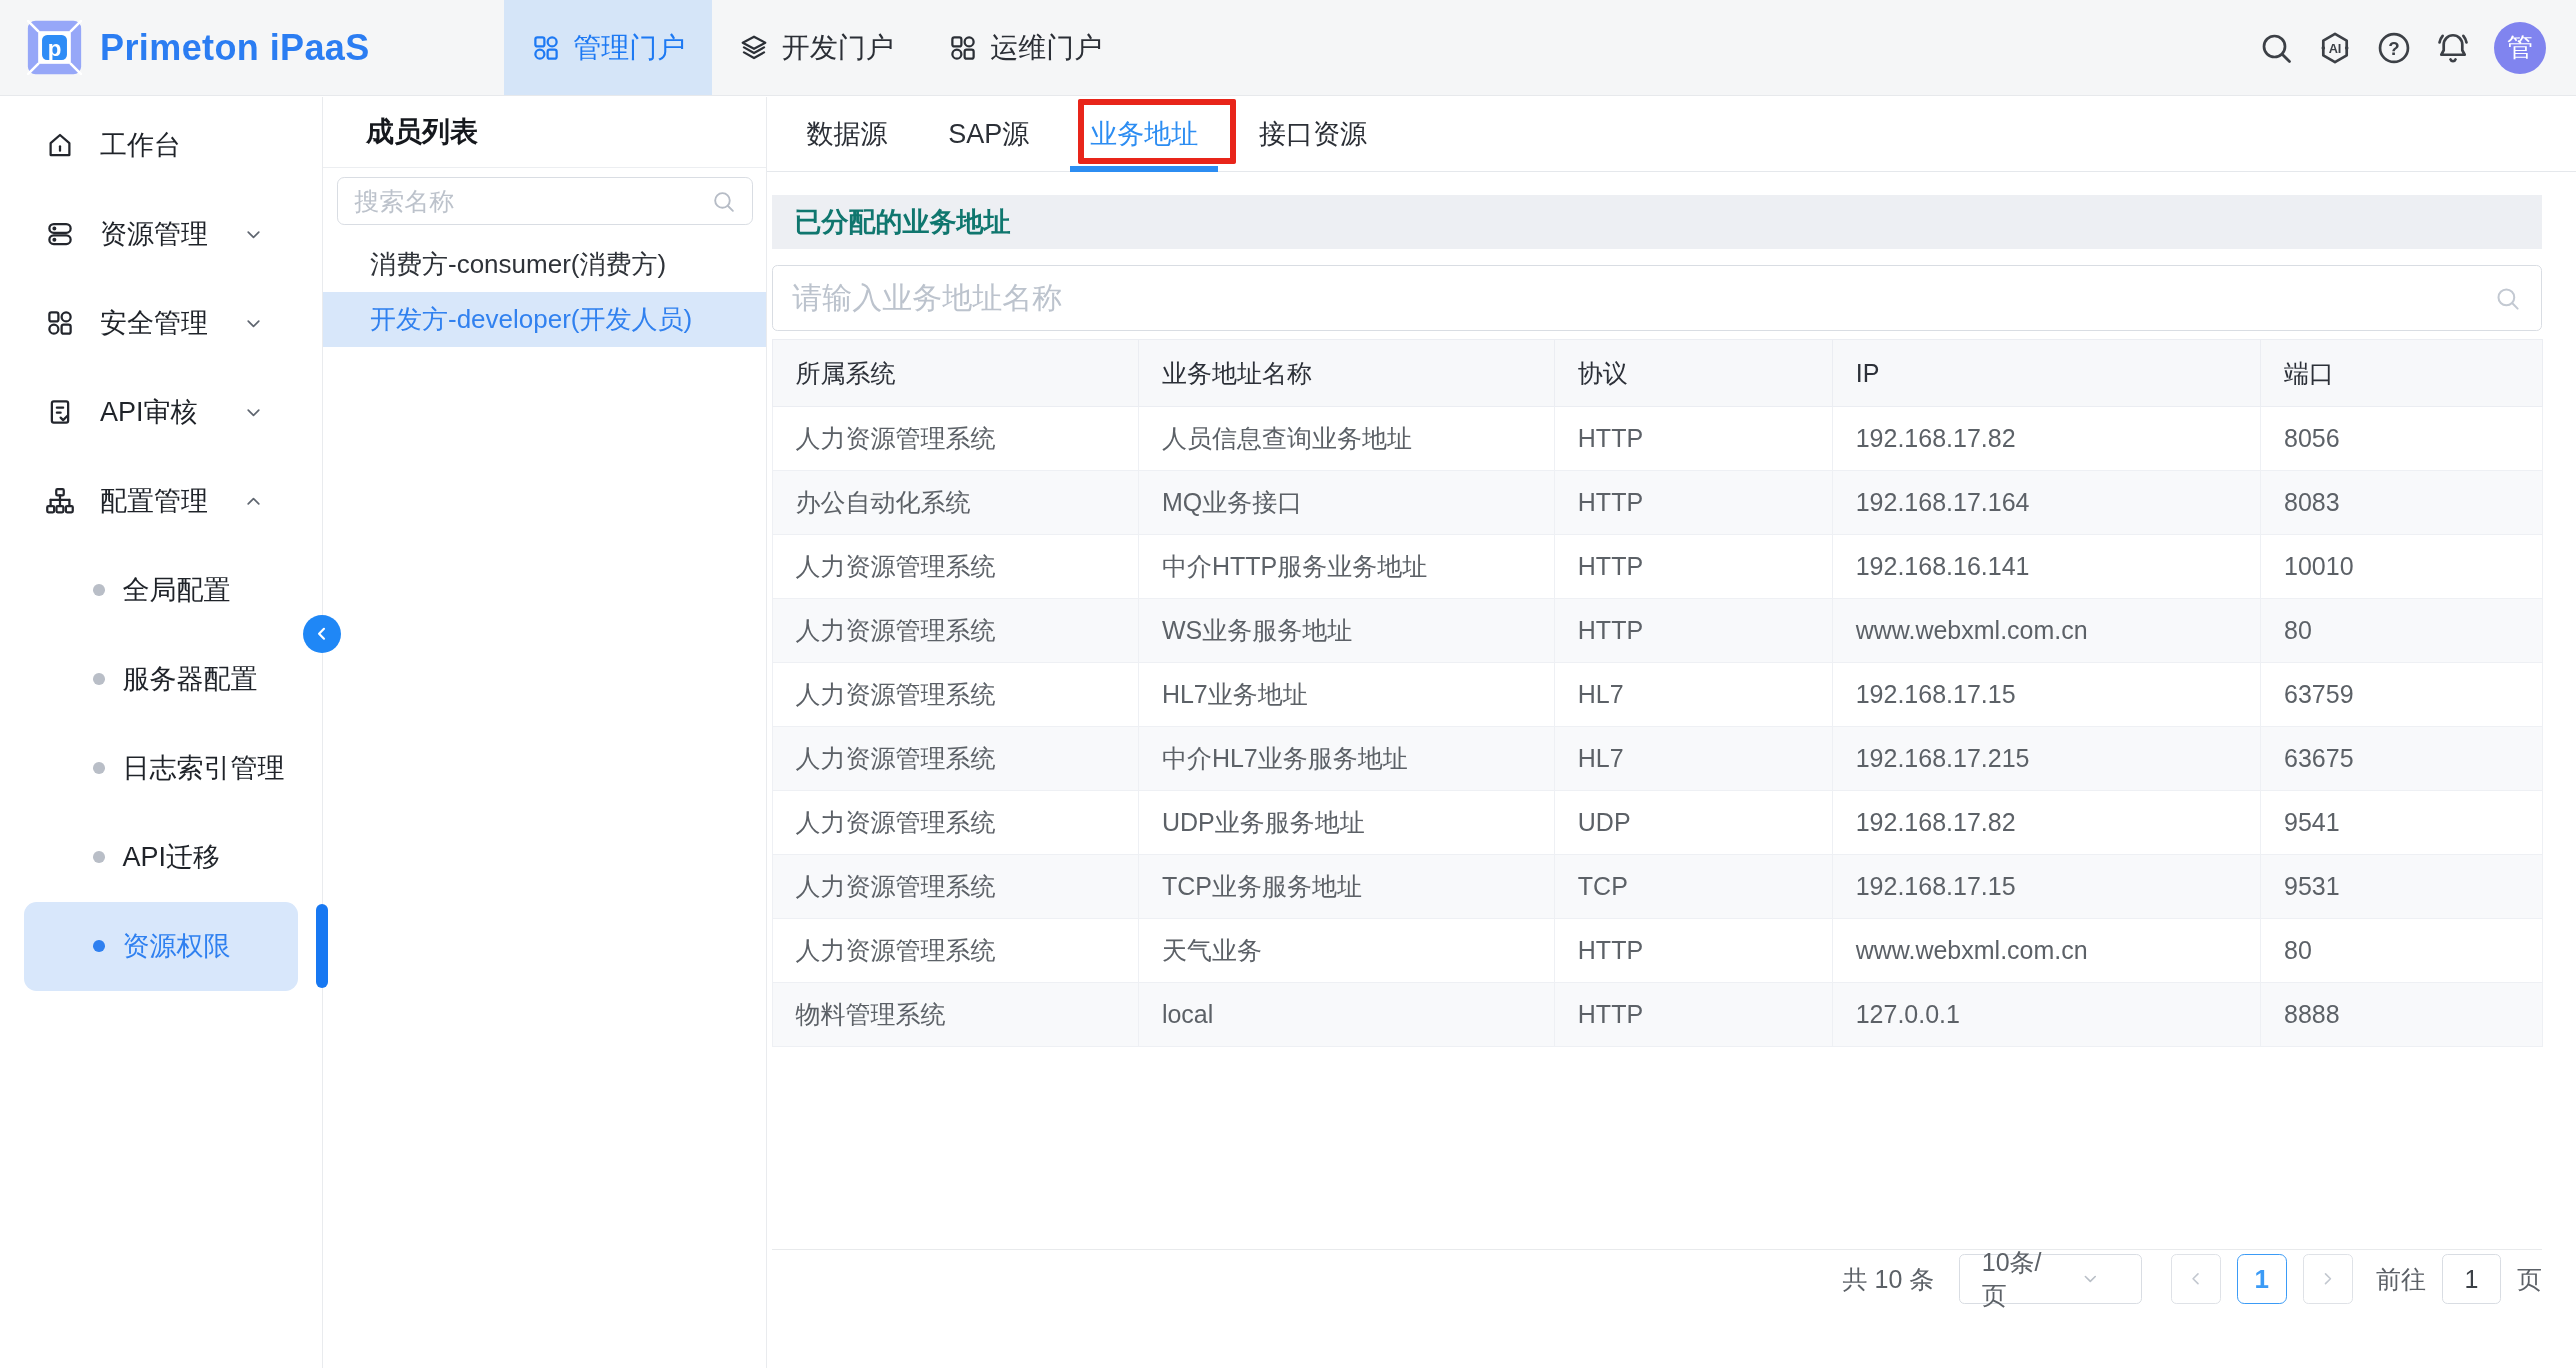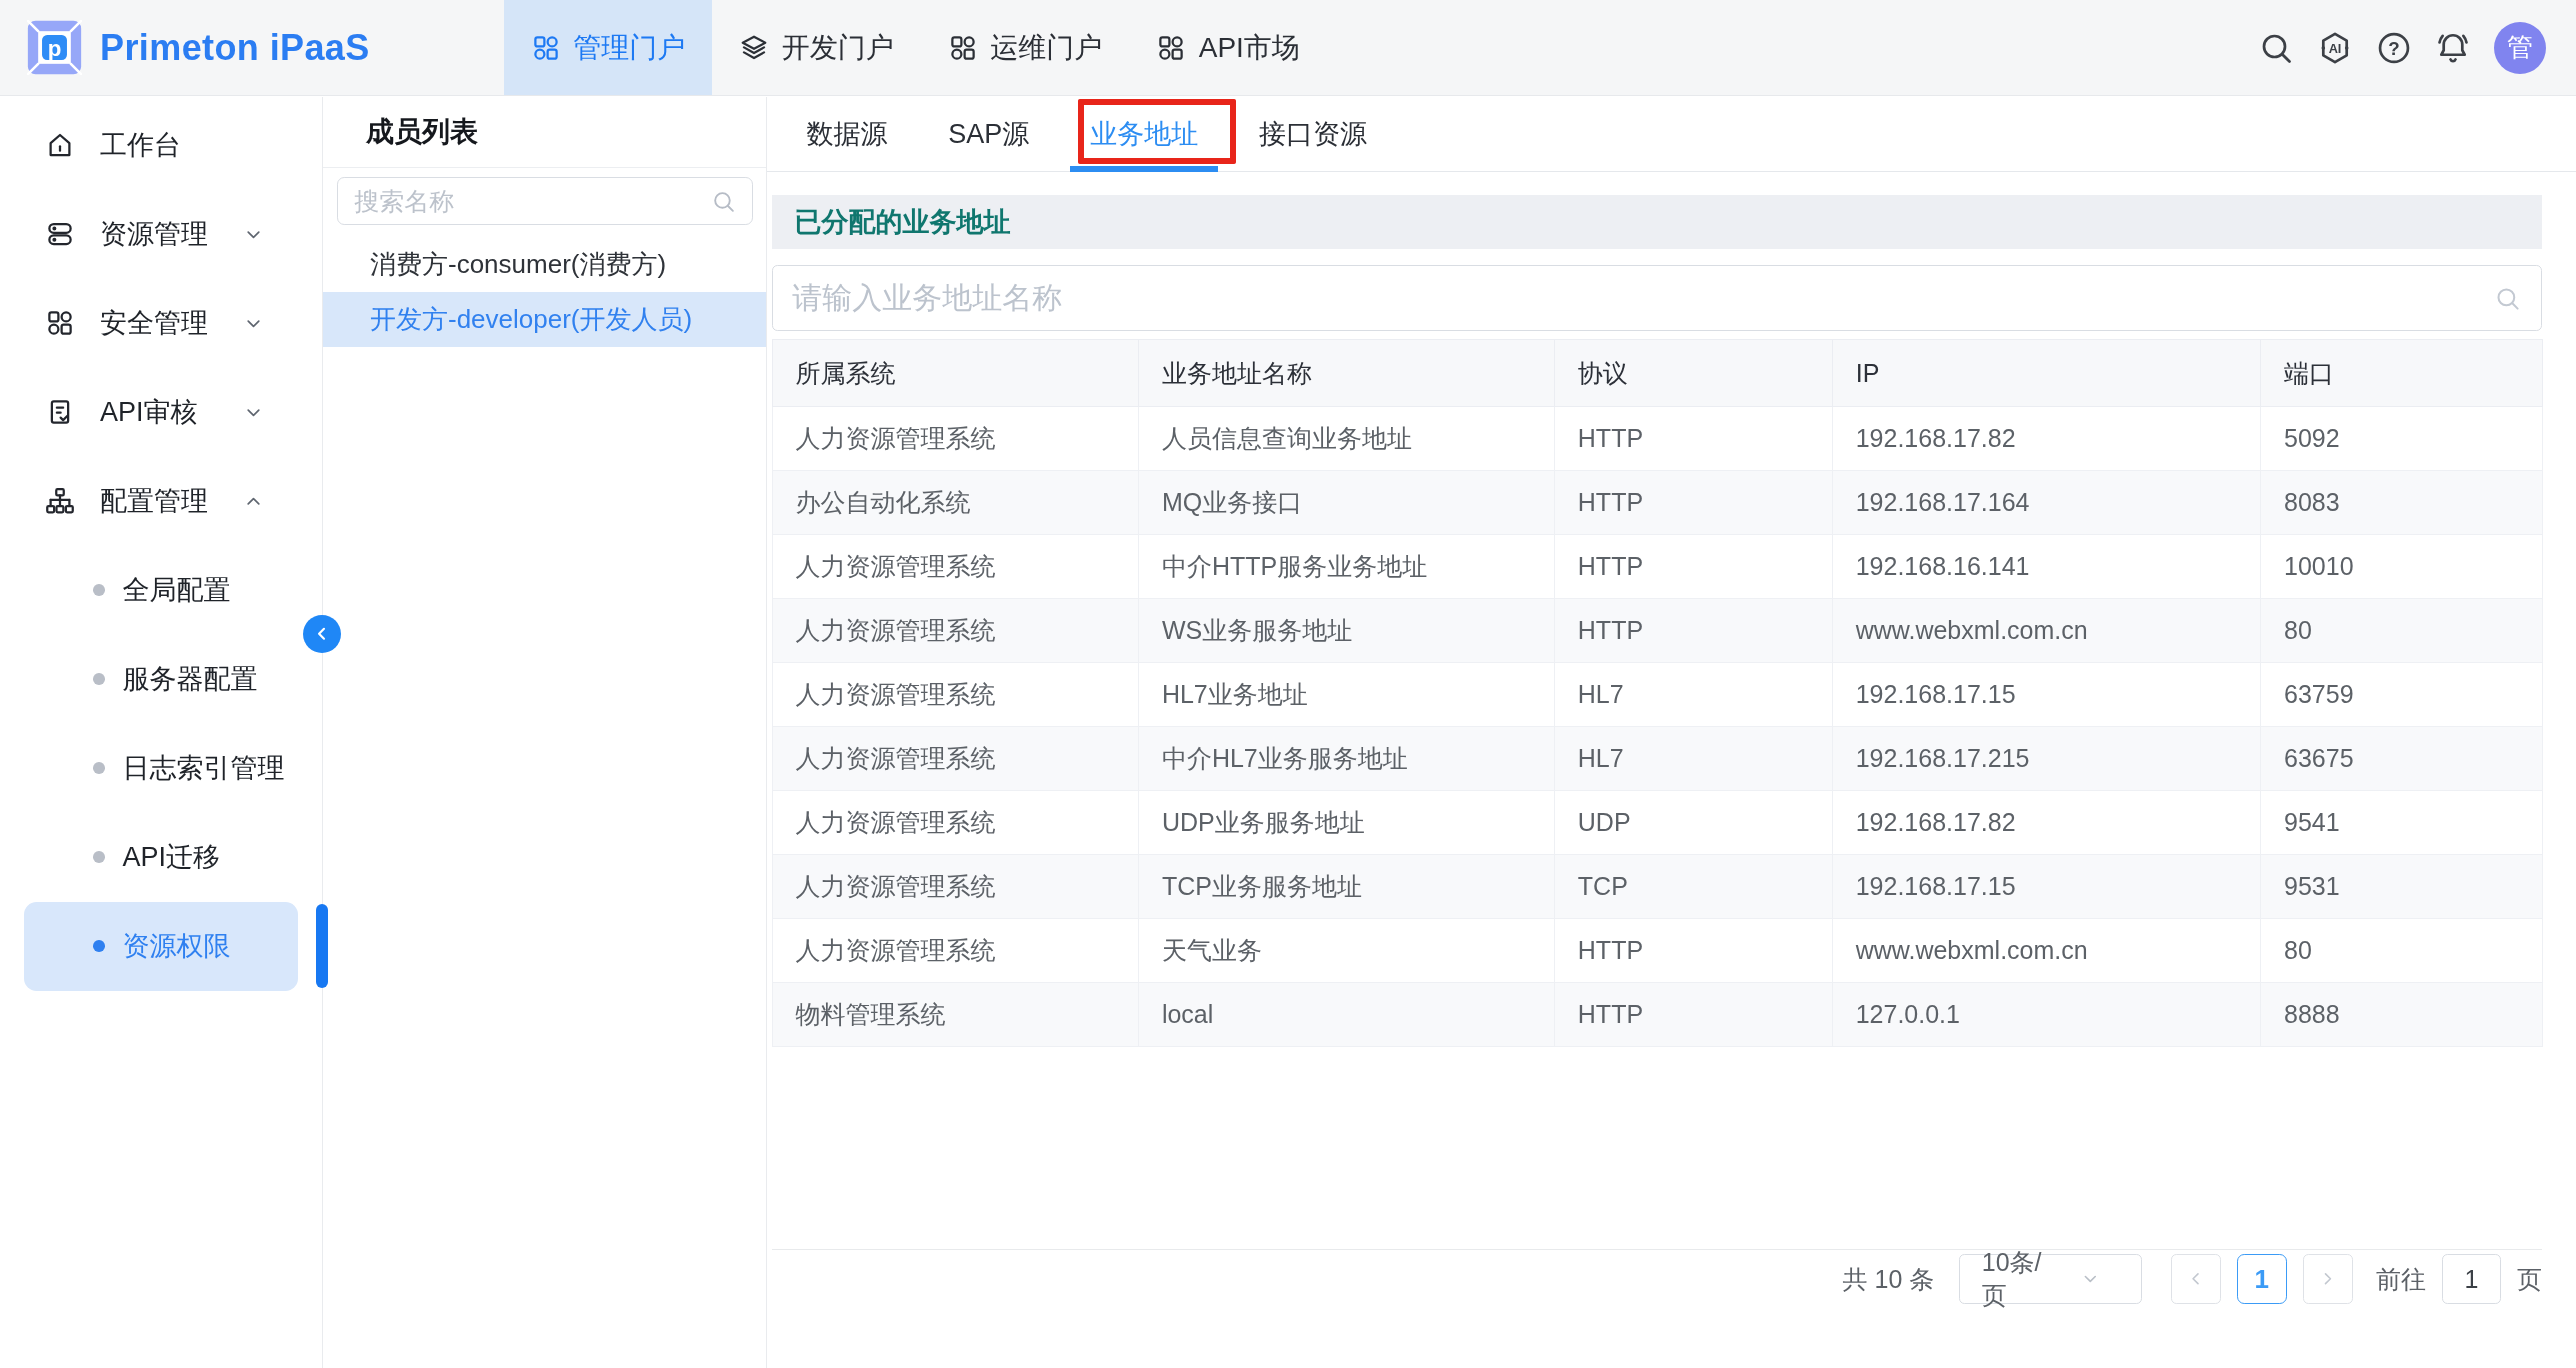--- a/index.html
+++ b/index.html
@@ -144,31 +144,20 @@
       <div class="nav-item">
         <span class=" icon">
           <svg viewBox="0 0 24 24">
             <rect x="3.5" y="3.5" width="7.2" height="7.2" rx="1.6"></rect>
             <rect x="13.3" y="3.5" width="7.2" height="7.2" rx="3.6"></rect>
             <rect x="3.5" y="13.3" width="7.2" height="7.2" rx="3.6"></rect>
             <rect x="13.3" y="13.3" width="7.2" height="7.2" rx="1.6"></rect>
           </svg>
         </span>
         <span>运维门户</span>
-      </div>
-      <div class="nav-item">
-        <span class=" icon">
-          <svg viewBox="0 0 24 24">
-            <rect x="3.5" y="3.5" width="7.2" height="7.2" rx="1.6"></rect>
-            <rect x="13.3" y="3.5" width="7.2" height="7.2" rx="3.6"></rect>
-            <rect x="3.5" y="13.3" width="7.2" height="7.2" rx="3.6"></rect>
-            <rect x="13.3" y="13.3" width="7.2" height="7.2" rx="1.6"></rect>
-          </svg>
-        </span>
-        <span>API市场</span>
       </div>
     </nav>
   <div class="nav-actions">
     <span class="action-icon icon">
       <svg viewBox="0 0 24 24">
           <circle cx="11" cy="11" r="7"></circle>
           <path d="M16.3 16.3 L21 21"></path>
         </svg>
     </span>
     <span class="action-icon icon">
@@ -369,21 +358,21 @@
             <th>IP</th>
             <th>端口</th>
           </tr>
         </thead>
       <tbody id="table-body">
           <tr>
             <td>人力资源管理系统</td>
             <td>人员信息查询业务地址</td>
             <td>HTTP</td>
             <td>192.168.17.82</td>
-            <td>5092</td>
+            <td>8056</td>
           </tr>
           <tr class="stripe">
             <td>办公自动化系统</td>
             <td>MQ业务接口</td>
             <td>HTTP</td>
             <td>192.168.17.164</td>
             <td>8083</td>
           </tr>
           <tr>
             <td>人力资源管理系统</td>

